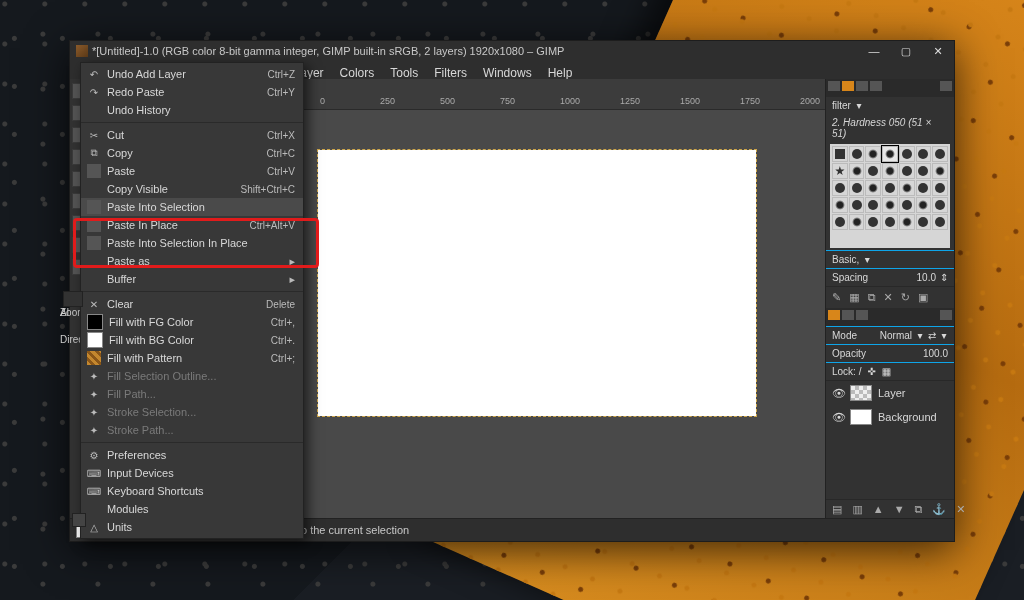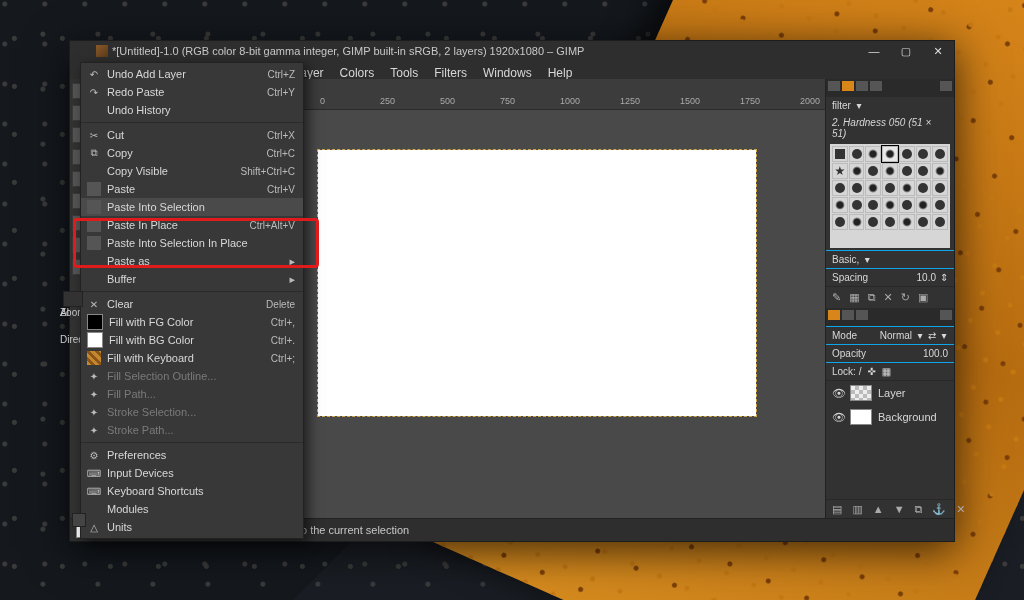--- a/index.html
+++ b/index.html
@@ -16,21 +16,21 @@
     transform:rotate(24deg);
     background:
       radial-gradient(circle at 40% 30%,#c77912 0 2px,transparent 3px),
       radial-gradient(circle at 70% 70%,#7a3e08 0 2px,transparent 3px),
       linear-gradient(180deg,#d8861a 0%,#b56b10 50%,#d58a1e 100%);
     background-size:30px 30px,42px 42px,100% 100%;
     box-shadow:-18px 0 30px rgba(0,0,0,.55);
   }
   
   .win{position:absolute;left:69px;top:40px;width:884px;height:500px;background:#2e2e2e;box-shadow:0 8px 40px rgba(0,0,0,.7);border:1px solid #1d1d1d;}
-  .titlebar{display:flex;align-items:center;height:16px;padding:2px 6px;background:#2e2e2e;color:#c8c8c8;margin-left:20px;}
+  .titlebar{display:flex;align-items:center;height:16px;padding:2px 6px;background:#2e2e2e;color:#c8c8c8;}
   .titlebar .appicon{width:12px;height:12px;margin-right:4px;background:linear-gradient(135deg,#8a5a2a,#5c3a18);}
   .winbtns{margin-left:auto;display:flex;gap:20px;padding-right:4px;}
   .winbtns span{width:12px;height:12px;display:flex;align-items:center;justify-content:center;color:#ddd;}
   .menubar{display:flex;gap:2px;padding:2px 4px;background:#2e2e2e;border-bottom:1px solid #222;font-size:12px;}
   .menubar .mi{padding:3px 7px;}
   .menubar .mi.open{background:#4a4a4a;}
   .content{position:absolute;left:0;top:38px;right:0;bottom:22px;display:flex;}
   
   .toolbox{width:20px;background:#323232;display:flex;flex-direction:column;align-items:center;gap:6px;padding-top:4px;}
   .toolbox .tb{width:14px;height:14px;background:#555;border:1px solid #3a3a3a;}
@@ -375,29 +375,29 @@
       <span class="ic">✂</span>
       <span>Cut</span>
       <span class="sc">Ctrl+X</span>
     </div>
   <div class="mrow">
       <span class="ic">⧉</span>
       <span>Copy</span>
       <span class="sc">Ctrl+C</span>
     </div>
   <div class="mrow">
+      <span class="ic sq"></span>
+      <span>Paste</span>
+      <span class="sc">Ctrl+V</span>
+    </div>
+  <div class="mrow">
       <span class="ic"></span>
       <span>Copy Visible</span>
       <span class="sc">Shift+Ctrl+C</span>
     </div>
-  <div class="mrow">
-      <span class="ic sq"></span>
-      <span>Paste</span>
-      <span class="sc">Ctrl+V</span>
-    </div>
   <div class="mrow hov">
       <span class="ic sq"></span>
       <span>Paste Into Selection</span>
     </div>
   <div class="mrow">
       <span class="ic sq"></span>
       <span>Paste In Place</span>
       <span class="sc">Ctrl+Alt+V</span>
     </div>
   <div class="mrow">
@@ -425,21 +425,21 @@
       <span>Fill with FG Color</span>
       <span class="sc">Ctrl+,</span>
     </div>
   <div class="mrow">
       <span class="ic sq bg"></span>
       <span>Fill with BG Color</span>
       <span class="sc">Ctrl+.</span>
     </div>
   <div class="mrow">
       <span class="ic sq pat"></span>
-      <span>Fill with Keyboard</span>
+      <span>Fill with Pattern</span>
       <span class="sc">Ctrl+;</span>
     </div>
   <div class="mrow dis">
       <span class="ic">✦</span>
       <span>Fill Selection Outline...</span>
     </div>
   <div class="mrow dis">
       <span class="ic">✦</span>
       <span>Fill Path...</span>
     </div>

